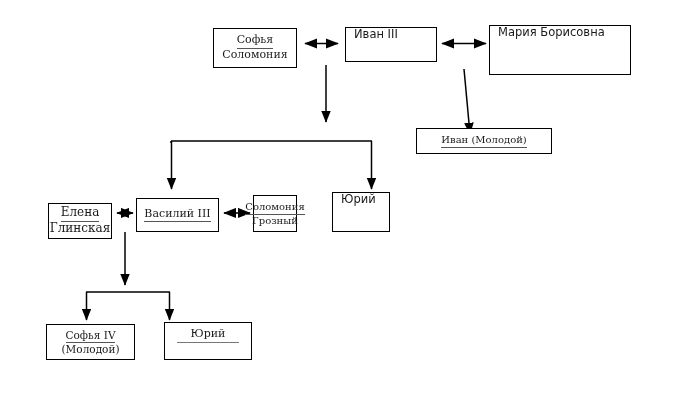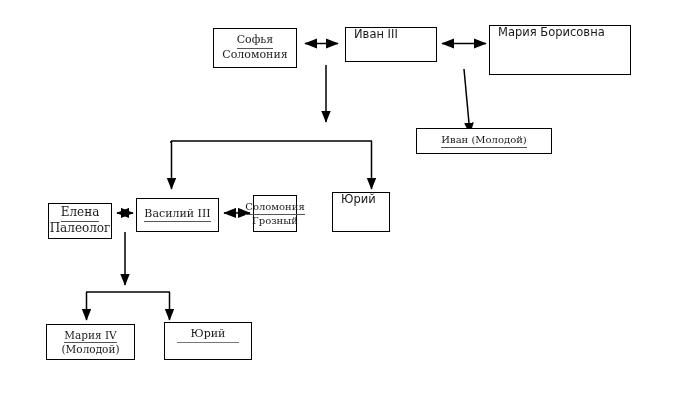--- a/index.html
+++ b/index.html
@@ -121,38 +121,38 @@
   <div class="node sans" style="left:489px; top:25px; width:142px; height:50px; font-size:11.5px;">
     <span class="line1">Мария Борисовна</span>
   </div>
 
   <div class="node" style="left:416px; top:128px; width:136px; height:26px; font-size:10px;">
     <span class="line1 ul">Иван (Молодой)</span>
   </div>
 
   <div class="node" style="left:48px; top:203px; width:64px; height:36px; font-size:12px;">
     <span class="line1 ul">Елена</span>
-    <span class="line2">Палеолог</span>
+    <span class="line2">Глинская</span>
   </div>
 
   <div class="node" style="left:136px; top:198px; width:83px; height:34px; font-size:11px;">
     <span class="line1 ul">Василий III</span>
   </div>
 
   <div class="node" style="left:253px; top:195px; width:44px; height:37px; font-size:10px;">
     <span class="line1 ul">Соломония</span>
     <span class="line2">Грозный</span>
   </div>
 
   <div class="node sans" style="left:332px; top:192px; width:58px; height:40px; font-size:11.5px;">
     <span class="line1">Юрий</span>
   </div>
 
   <div class="node" style="left:46px; top:324px; width:89px; height:36px; font-size:10.5px;">
-    <span class="line1 ul">Мария IV</span>
+    <span class="line1 ul">Софья IV</span>
     <span class="line2">(Молодой)</span>
   </div>
 
   <div class="node" style="left:164px; top:322px; width:88px; height:38px; font-size:11px;
               justify-content:flex-start; padding-top:5px;">
     <span class="line1 ul-wide" style="min-width:62px;">Юрий</span>
   </div>
 
 </div>
 

